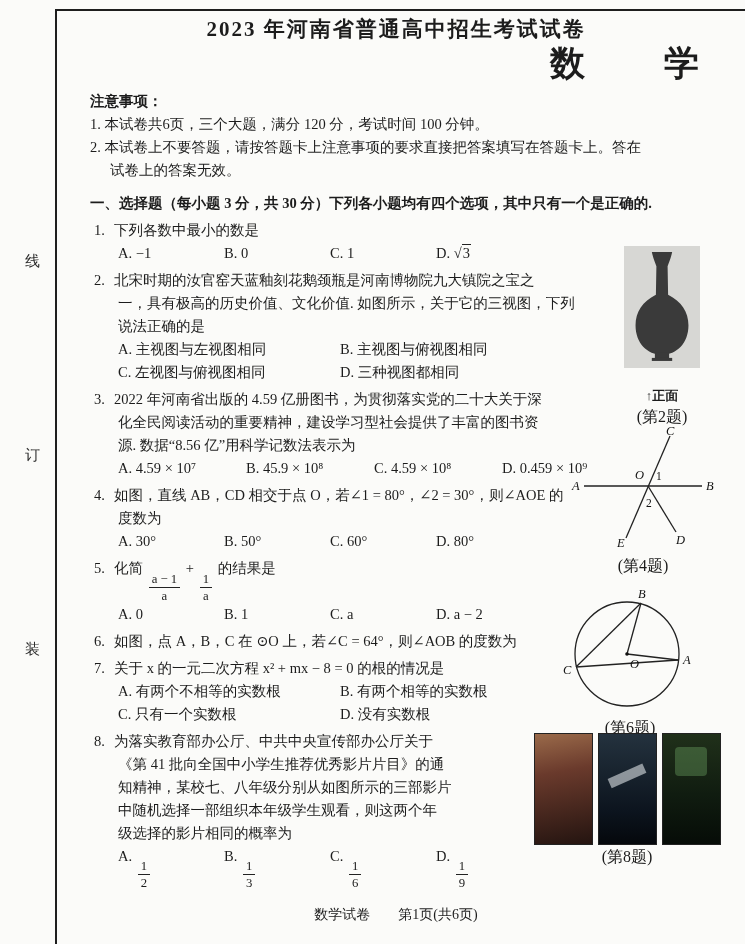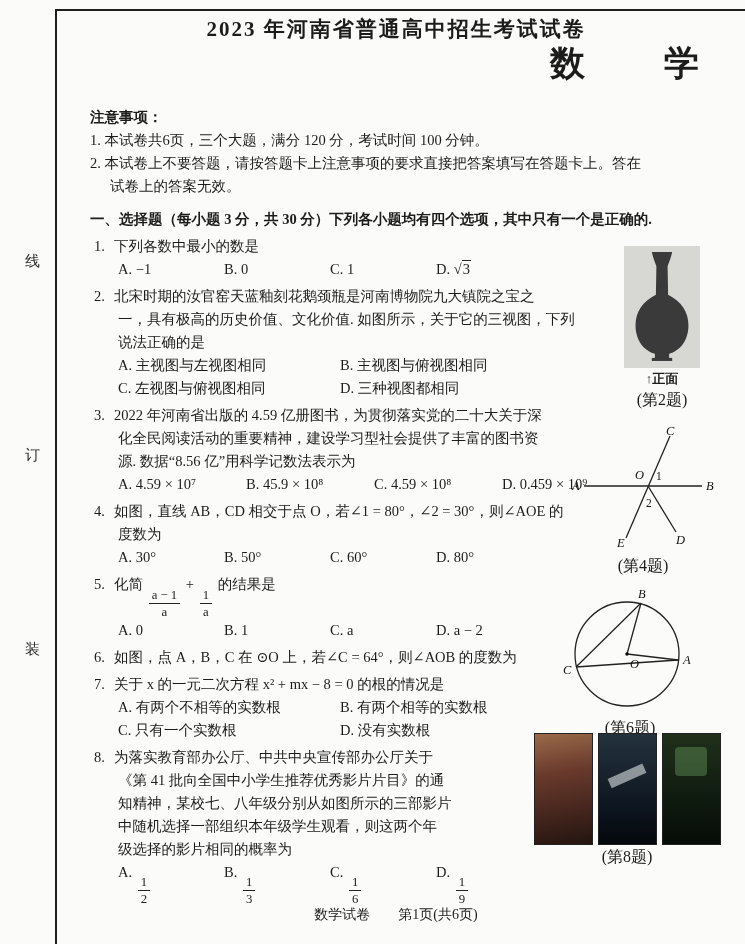--- a/index.html
+++ b/index.html
@@ -10,21 +10,21 @@
   .rule-top { position:absolute; left:55px; right:0; top:9px; height:2px; background:#1e1e1e; }
   .rule-left { position:absolute; left:55px; top:9px; bottom:0; width:2px; background:#1e1e1e; }
 
   .bind-ch { position:absolute; left:25px; font-size:15px; color:#2a2a2a; }
   .bind-0 { top:252px; } .bind-1 { top:446px; } .bind-2 { top:640px; }
 
   .content { position:absolute; left:90px; top:16px; width:612px; }
   .title { font-size:21px; font-weight:bold; text-align:center; letter-spacing:2px; line-height:26px; }
   .subject { font-size:35px; font-weight:bold; text-align:right; margin-top:4px; line-height:36px; letter-spacing:3px; }
 
-  .notice { margin-top:24px; }
+  .notice { margin-top:8px; }
   .notice-head { font-weight:bold; font-size:14.5px; line-height:23px; }
   .n-line { font-size:14.5px; line-height:23px; white-space:nowrap; }
   .n-cont { padding-left:20px; }
 
   .section-head { font-weight:bold; font-size:14.5px; margin-top:10px; line-height:23px; white-space:nowrap; }
 
   .question { margin-top:4px; font-size:14.5px; }
   .q-line { line-height:23px; white-space:nowrap; }
   .q-num { display:inline-block; width:24px; padding-left:4px; }
   .q-cont { padding-left:28px; }
@@ -37,21 +37,21 @@
   .frac { display:inline-flex; flex-direction:column; vertical-align:-0.75em; text-align:center; font-size:0.88em; line-height:1.1; margin:0 2px; }
   .frac .fnum { padding:0 3px 1px 3px; border-bottom:1.2px solid #222; }
   .frac .fden { padding:1px 3px 0 3px; }
   .sqrt .sv { border-top:1.2px solid #222; padding:0 1px; }
 
   .fig { position:absolute; text-align:center; }
   .fig-caption { font-size:16px; margin-top:2px; color:#1c1c1c; }
 
   .fig-q2 { left:622px; top:246px; width:80px; }
   .vase-photo { width:76px; height:122px; background:#d7d7d4; display:flex; align-items:center; justify-content:center; margin:0 auto; }
-  .front-label { font-size:13px; margin-top:2px; font-weight:bold; }
+  .front-label { font-size:13px; margin-top:19px; font-weight:bold; }
 
   .fig-q4 { left:570px; top:426px; width:146px; }
   .fig-q6 { left:562px; top:586px; width:136px; }
 
   .fig-q8 { left:531px; top:733px; width:192px; }
   .posters { display:flex; gap:5px; justify-content:center; }
   .poster { width:59px; height:112px; border:1px solid #222; }
   .p1 { background:linear-gradient(170deg,#9a6a4a 0%,#6a3a2c 35%,#241410 100%); }
   .p2 { background:linear-gradient(180deg,#24323e 0%,#0c141e 70%,#05080c 100%); position:relative; overflow:hidden; }
   .p2::after { content:""; position:absolute; left:16%; top:34%; width:66%; height:9%; background:rgba(222,226,230,.6); transform:rotate(-24deg); }

